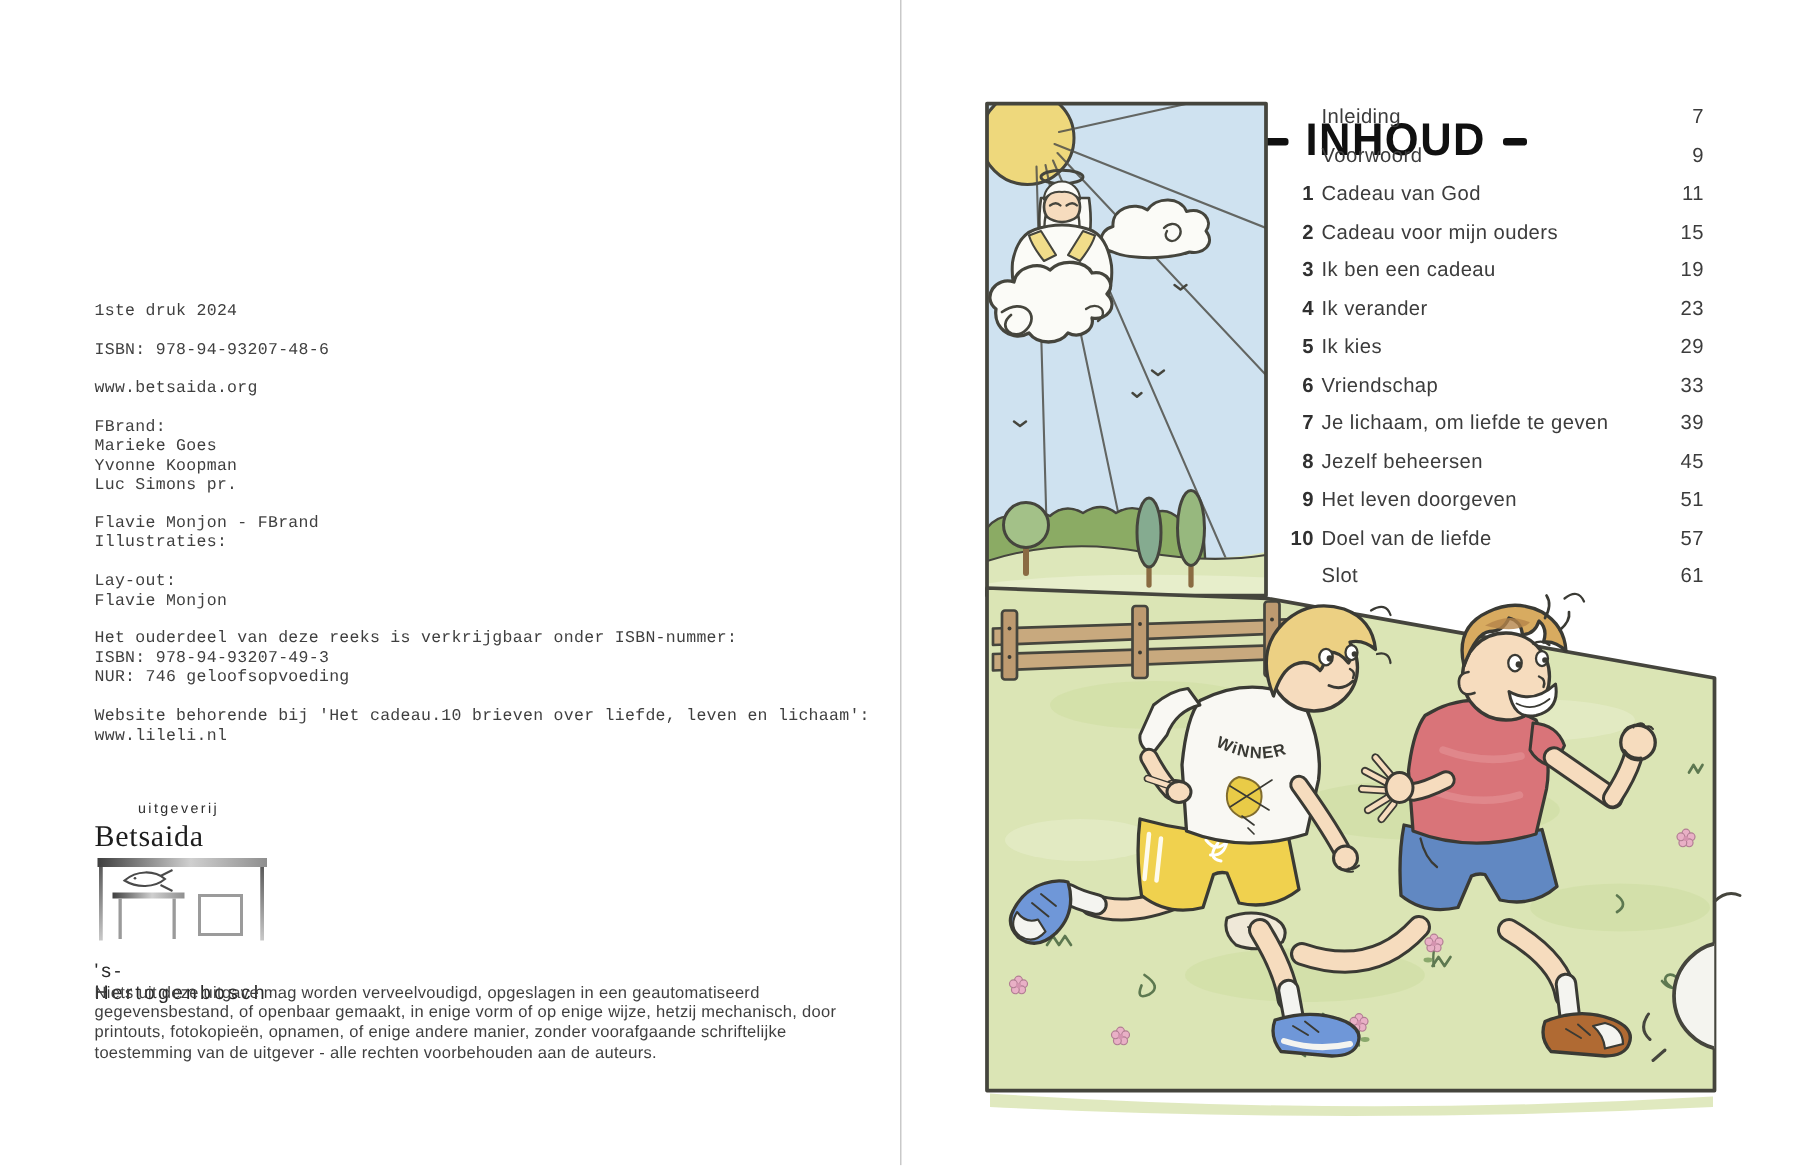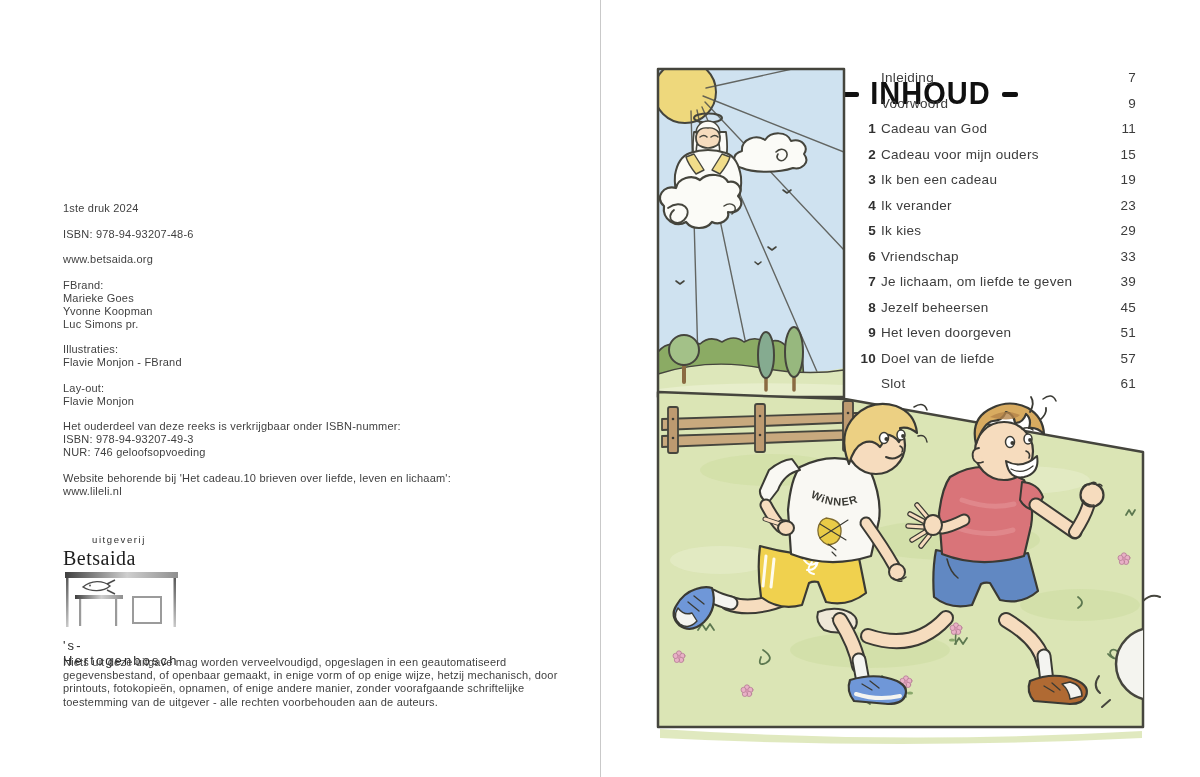--- a/index.html
+++ b/index.html
@@ -2,21 +2,21 @@
 <html><head>
 <meta charset="utf-8">
 <style>
   html,body{margin:0;padding:0;background:#ffffff;}
   .canvas{position:relative;width:1200px;height:777px;background:#fff;overflow:hidden;
           font-family:"Liberation Sans", sans-serif;color:#3c3c3c;}
   .divider{position:absolute;left:600px;top:0;width:1px;height:777px;background:#c9c9c9;}
 
   
   .colophon{position:absolute;left:63px;top:202px;font-size:11px;line-height:13px;
-            letter-spacing:.2px;color:#3f3f3f;}
+            letter-spacing:.2px;color:#3f3f3f;font-family:Liberation Mono, monospace;}
   .colophon .group{margin-bottom:12.5px;}
   .copyright{position:absolute;left:63px;top:656px;width:505px;font-size:11px;
              line-height:13.2px;letter-spacing:.2px;color:#3f3f3f;}
 
   .logo{position:absolute;left:63px;top:534px;width:130px;}
   .logo-top{margin-left:29px;font-size:9.5px;letter-spacing:1.6px;color:#2e2e2e;}
   .logo-name{font-family:"Liberation Serif", serif;font-size:20px;line-height:26px;
              color:#1d1d1d;letter-spacing:.5px;}
   .logo-bottom{margin-top:3px;font-size:13px;letter-spacing:2.1px;color:#2a2a2a;}
 
@@ -53,22 +53,22 @@
     <div class="group">
       <div>www.betsaida.org</div>
     </div>
     <div class="group">
       <div>FBrand:</div>
       <div>Marieke Goes</div>
       <div>Yvonne Koopman</div>
       <div>Luc Simons pr.</div>
     </div>
     <div class="group">
+      <div>Flavie Monjon - FBrand</div>
       <div>Illustraties:</div>
-      <div>Flavie Monjon - FBrand</div>
     </div>
     <div class="group">
       <div>Lay-out:</div>
       <div>Flavie Monjon</div>
     </div>
     <div class="group">
       <div>Het ouderdeel van deze reeks is verkrijgbaar onder ISBN-nummer:</div>
       <div>ISBN: 978-94-93207-49-3</div>
       <div>NUR: 746 geloofsopvoeding</div>
     </div>

